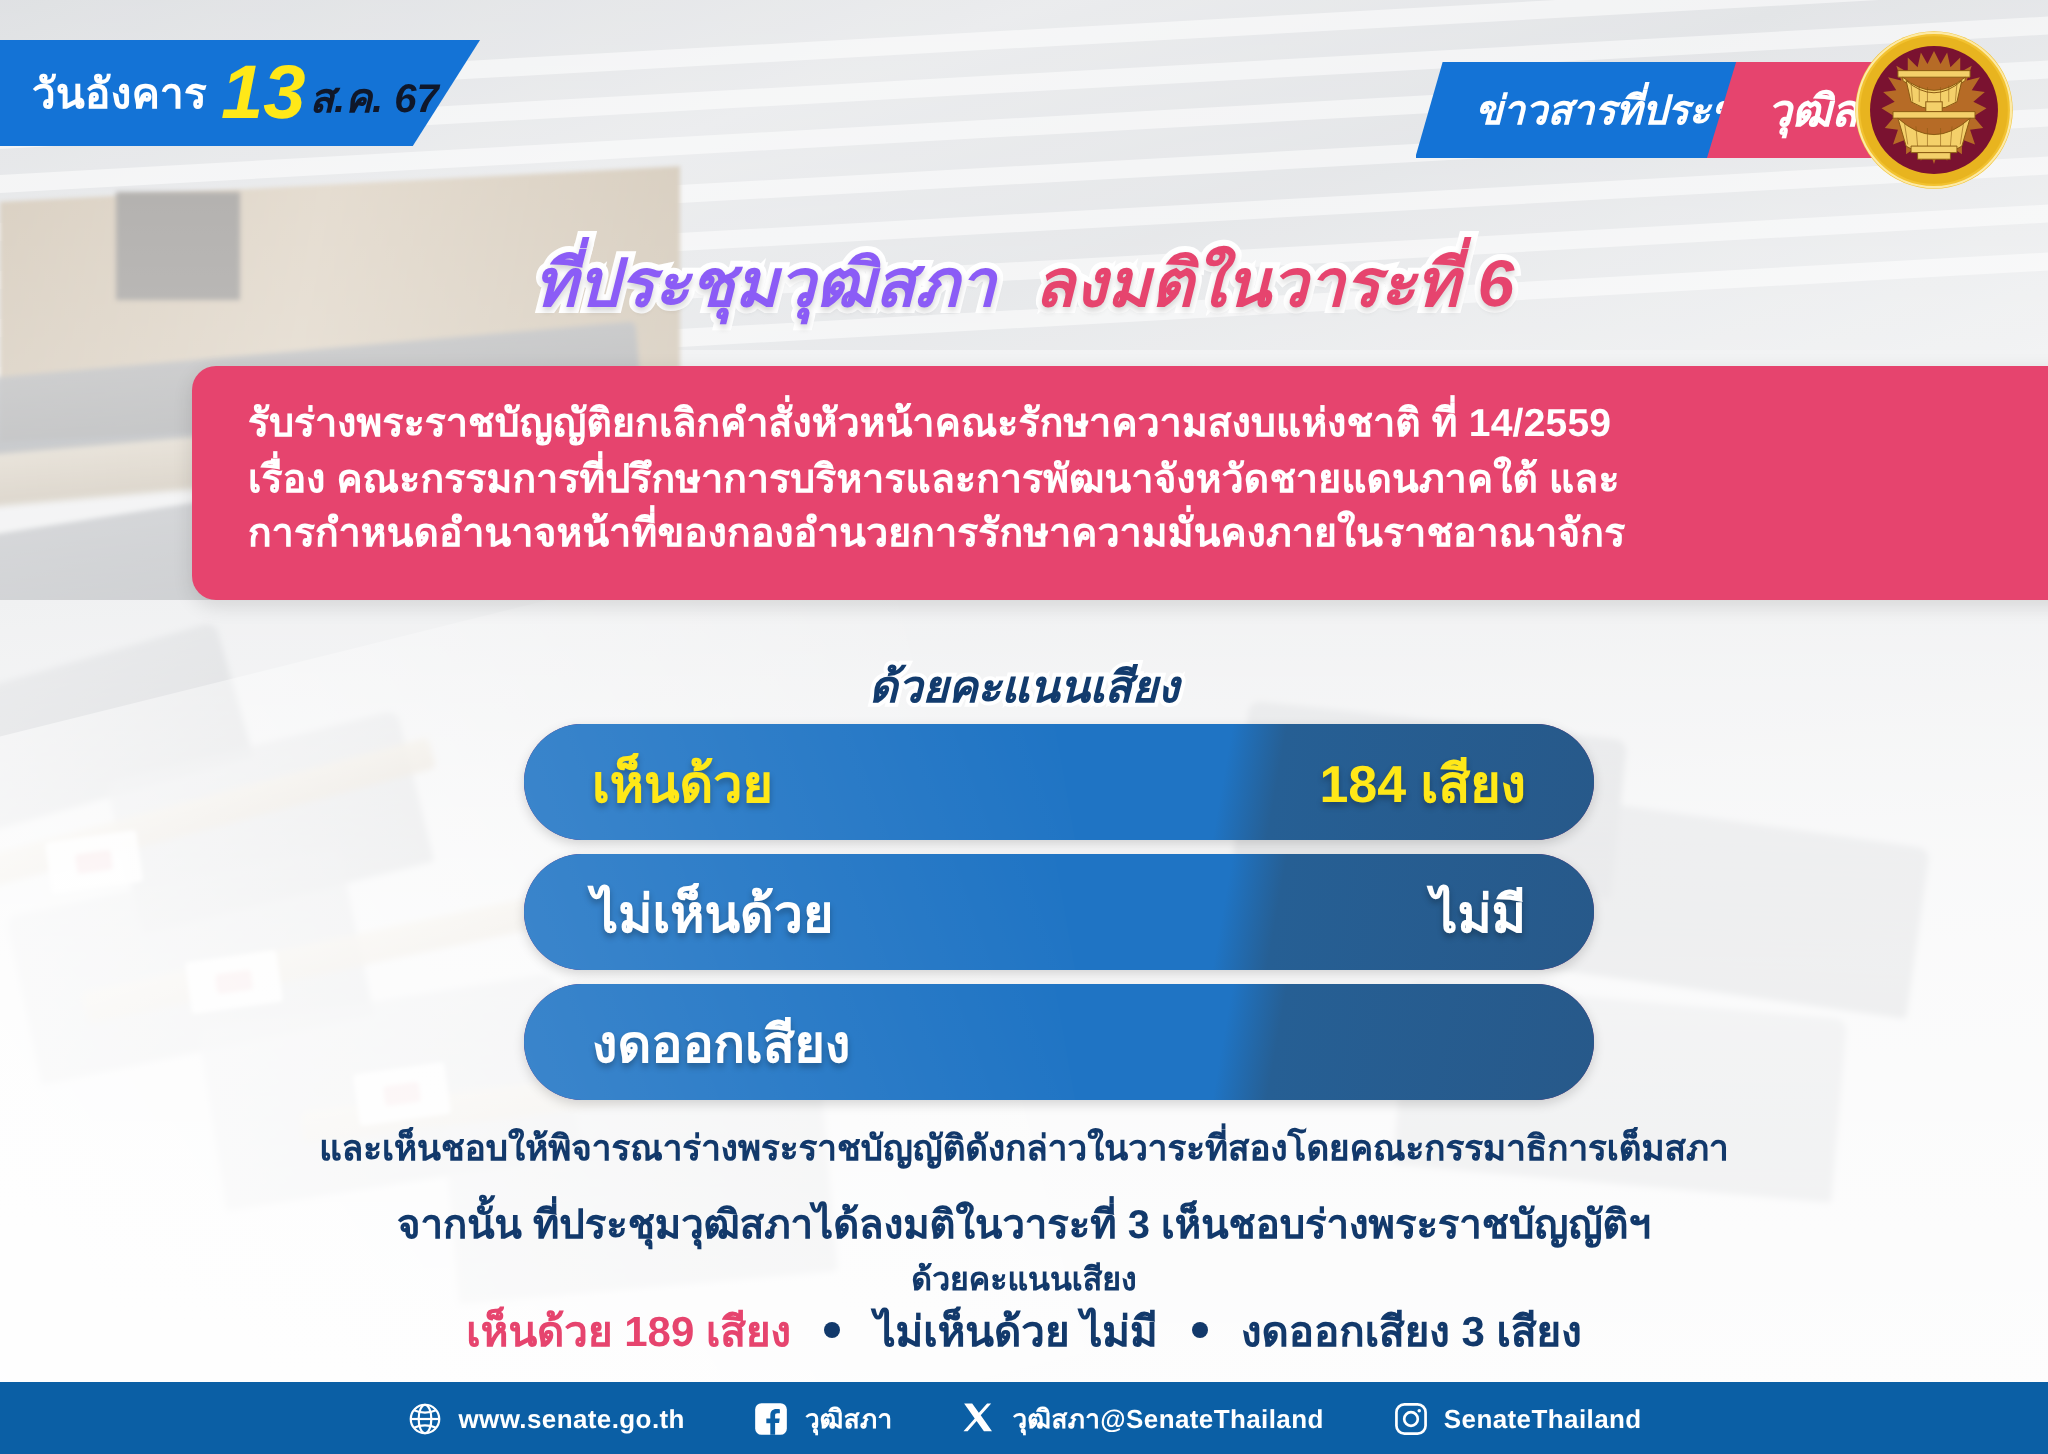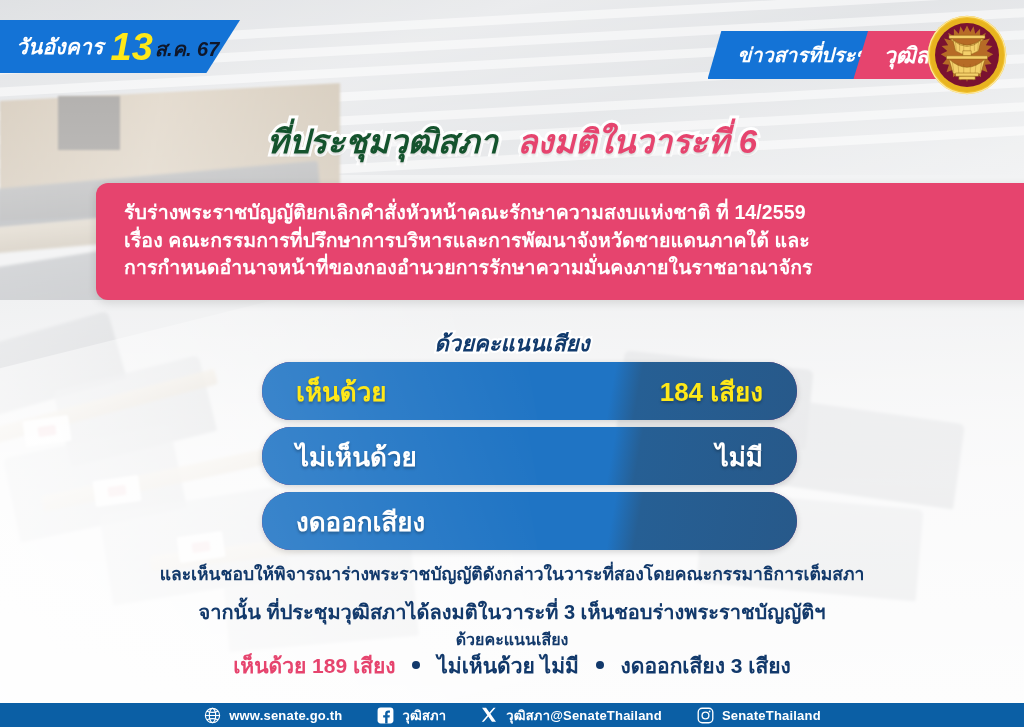--- a/index.html
+++ b/index.html
@@ -71,21 +71,21 @@
   }
 
   
   .date-tag {
     position:absolute; left:0; top:20px; width:240px; height:53px; z-index:6;
     background:#1473d6;
     clip-path:polygon(0 0, 100% 0, 86% 100%, 0 100%);
     display:flex; align-items:center; padding-left:16px;
   }
   .date-tag .dt-day {
-    color:#fff; font-size:21px; font-style:italic; font-weight:bold;
+    color:#fff; font-size:21px; font-weight:bold;
     letter-spacing:.2px;
   }
   .date-tag .dt-num {
     color:#ffe818; font-size:38px; font-style:italic; font-weight:bold;
     line-height:1; margin:0 2px 0 7px;
   }
   .date-tag .dt-mon {
     color:#0f172a; font-size:20px; font-style:italic; font-weight:bold;
     align-self:flex-end; margin-bottom:8px;
   }
@@ -112,21 +112,21 @@
     position:absolute; right:16px; top:14px; width:82px; height:82px; z-index:8;
   }
 
   
   .title {
     position:absolute; top:115px; left:0; width:100%; z-index:5;
     text-align:center; font-size:33px; font-weight:bold; font-style:italic;
     white-space:nowrap;
   }
   .title .t-blue {
-    color:#14532d;
+    color:#8b5cf6;
     -webkit-text-stroke:6px #ffffff; paint-order:stroke fill;
     text-shadow:0 2px 3px rgba(0,0,0,.18);
   }
   .title .t-pink {
     color:#e6446e; margin-left:10px;
     -webkit-text-stroke:6px #ffffff; paint-order:stroke fill;
     text-shadow:0 2px 3px rgba(0,0,0,.18);
   }
 
   
@@ -190,21 +190,21 @@
     font-size:21px; font-weight:bold; color:#12396b;
   }
   .tally .pink { color:#e6446e;text-align:right; }
   .tally .dot {
     display:inline-block; width:8px; height:8px; border-radius:50%;
     background:#12396b; margin:0 11px 4px 11px;
   }
 
   
   .footer {
-    position:absolute; left:0; bottom:0; width:100%; height:24px; z-index:7;
+    position:absolute; left:0; bottom:0; width:100%; height:36px; z-index:7;
     background:#0b5fa5; display:flex; align-items:center; justify-content:center;
   }
   .f-item { display:flex; align-items:center; margin:0 17px; }
   .f-item .f-txt {
     color:#fff; font-size:13px; font-weight:bold; margin-left:7px; letter-spacing:.2px;
   }
   .f-ico { width:19px; height:19px; flex:none; }
 </style>
 </head>
 <body>

